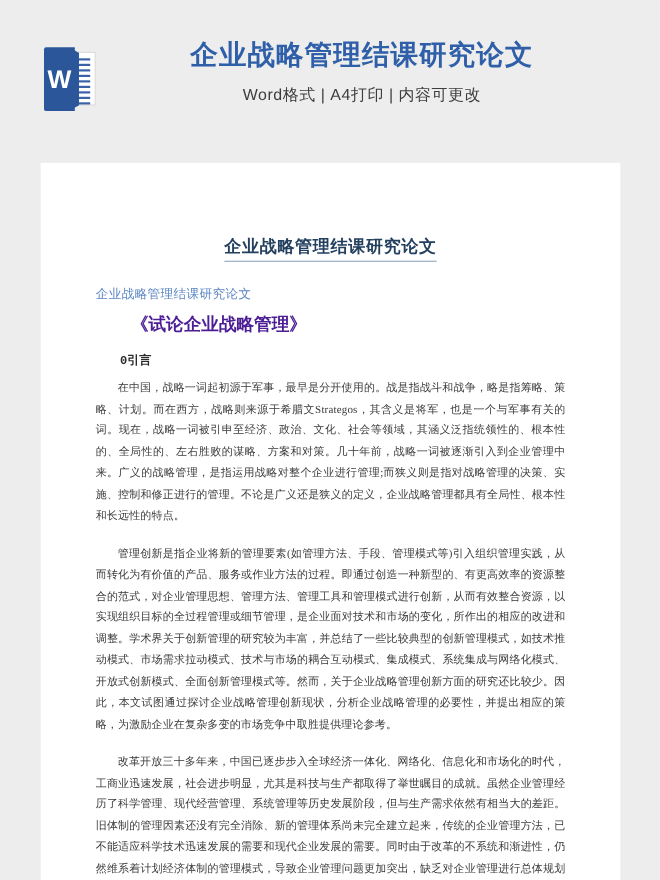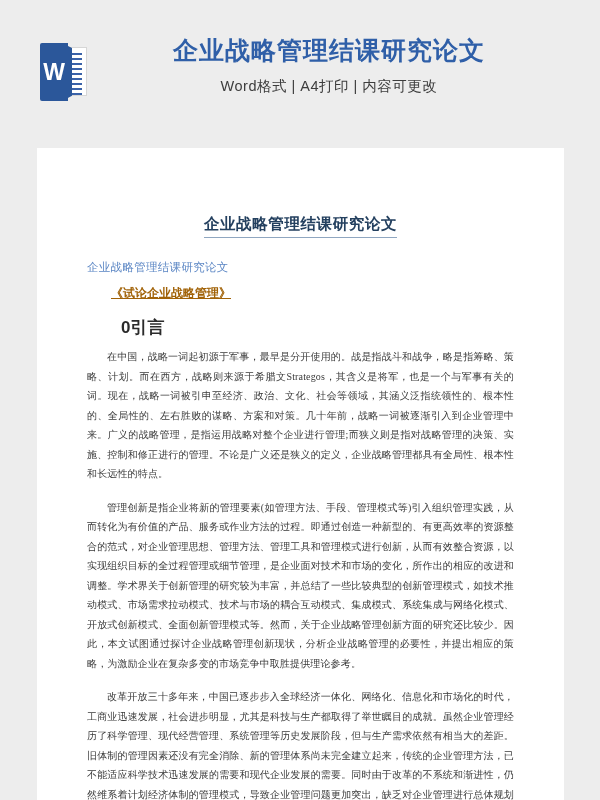--- a/index.html
+++ b/index.html
@@ -137,31 +137,30 @@
   .doc-sub {
     color: #5b86c4;
     font-family: "Liberation Serif", "DejaVu Serif", serif;
     font-size: 11.5px;
     margin: 0 0 10px 0;
     letter-spacing: 0.3px;
   }
 
   .doc-h1 {
     font-family: "Liberation Serif", "DejaVu Serif", serif;
-    font-size: 12px;
-    font-weight: bold;
-    color: #a16207;
+    font-size: 16px;
+    font-weight: bold;
+    color: #4c1d95;
     margin: 0 0 10px 0;
     text-indent: 2em;
-    text-decoration: underline;
   }
 
   .doc-h2 {
-    font-family: Liberation Sans, sans-serif;
-    font-size: 17px;
+    font-family: Liberation Mono, monospace;
+    font-size: 11px;
     font-weight: bold;
     color: #2b2b2b;
     margin: 14px 0 8px 0;
     text-indent: 2em;
   }
 
   .doc-p {
     font-family: "Liberation Serif", "DejaVu Serif", serif;
     font-size: 10px;
     line-height: 1.95;

